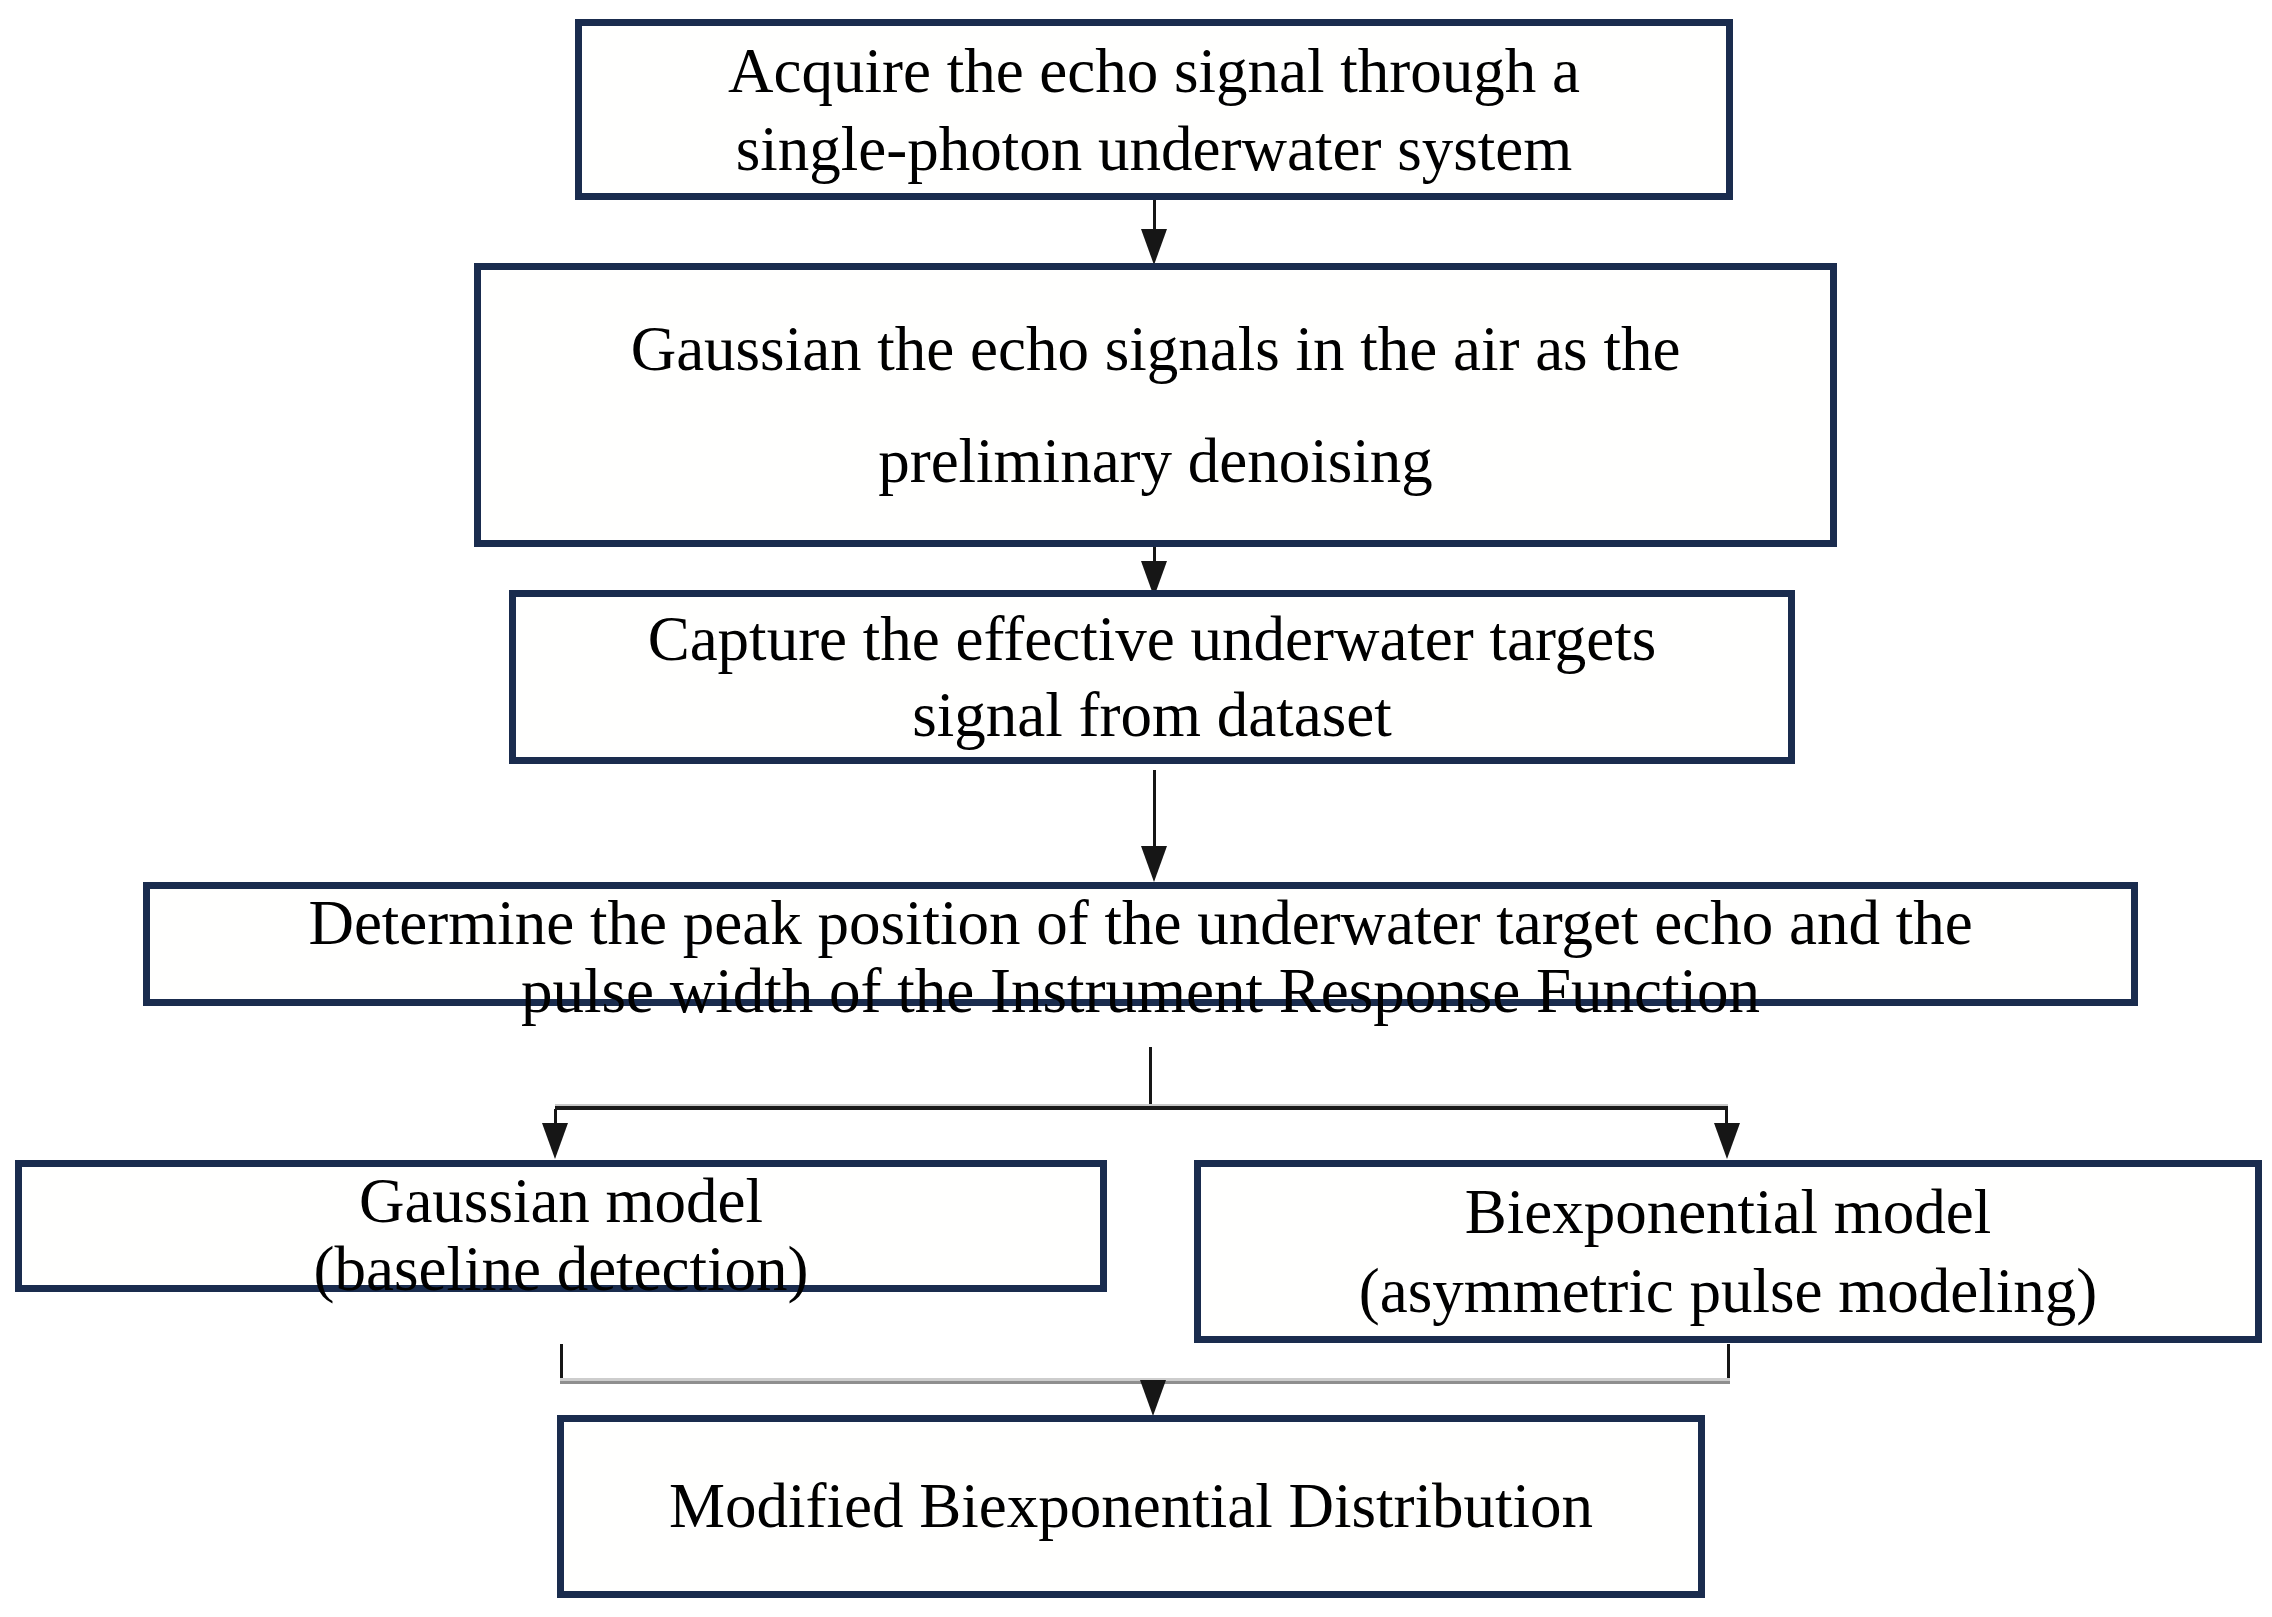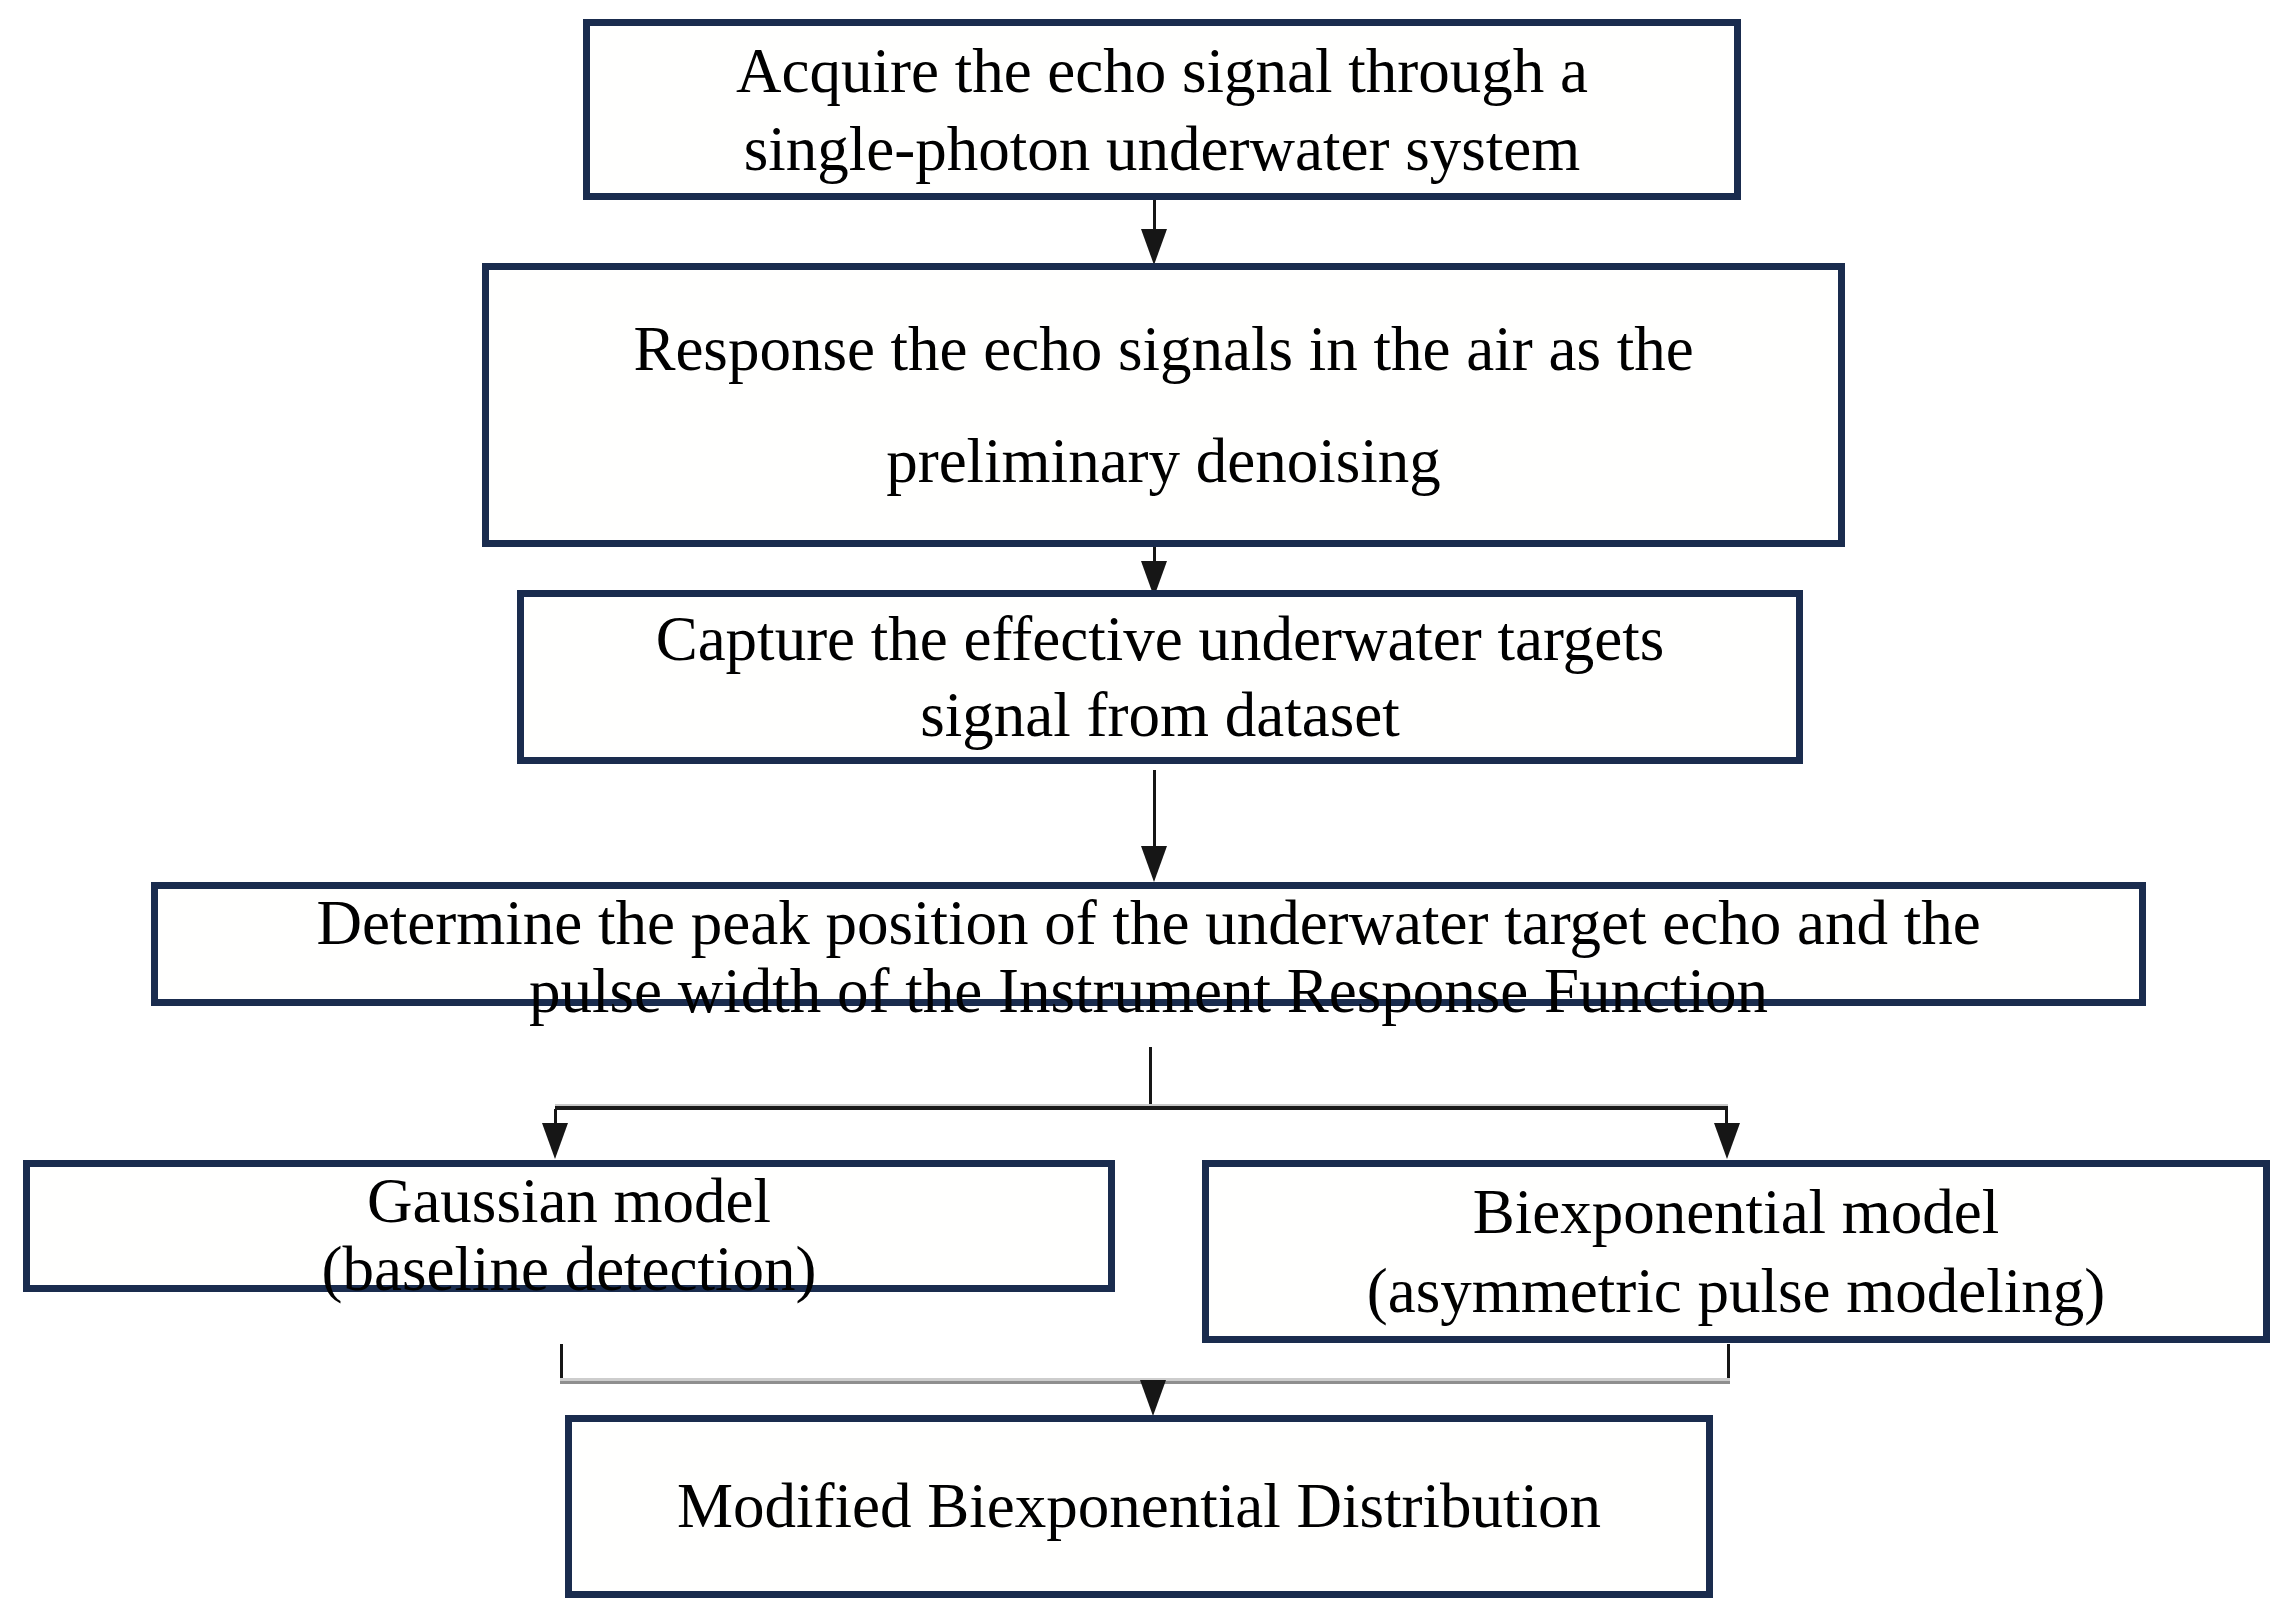--- a/index.html
+++ b/index.html
@@ -17,21 +17,20 @@
     background:var(--page-background);
     font-family:"Liberation Serif","DejaVu Serif",serif;
     color:var(--text);
     overflow:hidden;
   }
   .fbox{
     position:absolute;
     box-sizing:border-box;
     border:7.6px solid var(--box-border);
     background:var(--box-background);
-    margin-left:8px;
   }
   .ftext{
     position:absolute;
     inset:0;
     display:flex;
     flex-direction:column;
     justify-content:space-evenly;
     align-items:center;
   }
   .fline{
@@ -73,21 +72,21 @@
       <div class="fline">Acquire the echo signal through a</div>
       <div class="fline">single-photon underwater system</div>
     </div>
   </div>
 
   <div class="vl" style="left:1153px;top:200px;height:32px"></div>
   <div class="ah" style="left:1141px;top:229px"></div>
 
   <div class="fbox" style="left:474px;top:263px;width:1363px;height:284px">
     <div class="ftext">
-      <div class="fline">Response the echo signals in the air as the</div>
+      <div class="fline">Gaussian the echo signals in the air as the</div>
       <div class="fline">preliminary denoising</div>
     </div>
   </div>
 
   <div class="vl" style="left:1153px;top:547px;height:18px"></div>
   <div class="ah" style="left:1141px;top:561px"></div>
 
   <div class="fbox" style="left:509px;top:590px;width:1286px;height:174px">
     <div class="ftext">
       <div class="fline">Capture the effective underwater targets</div>

